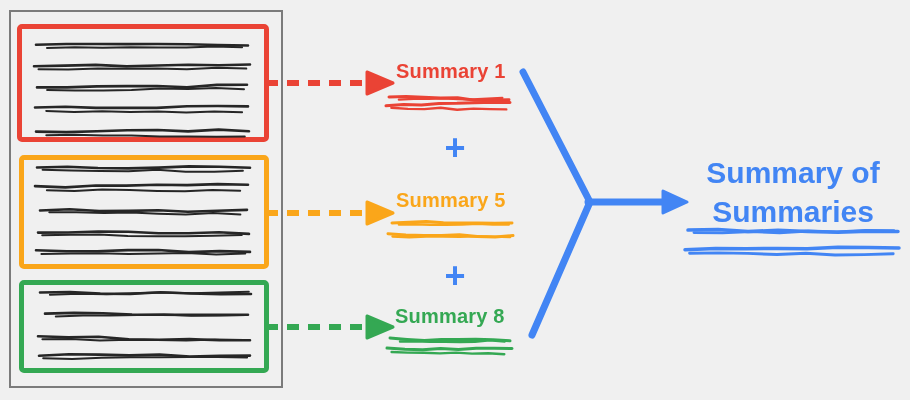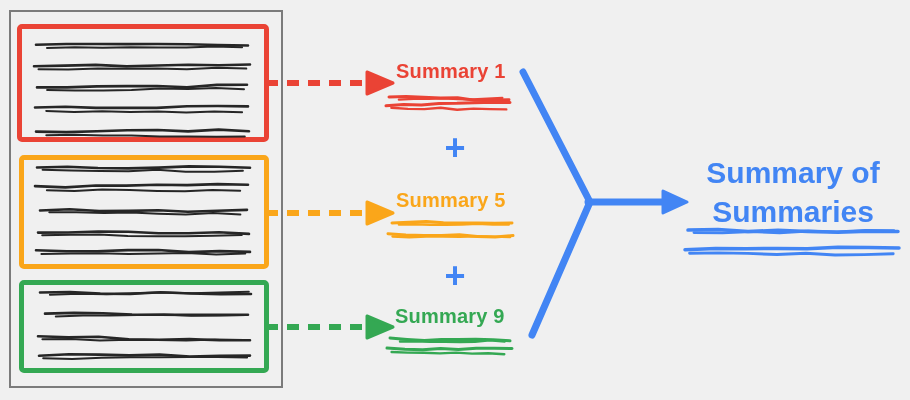--- a/index.html
+++ b/index.html
@@ -117,19 +117,19 @@
       <path d="M266 327 L364 327" fill="none" stroke="#34A853" stroke-width="6" stroke-linecap="butt" stroke-linejoin="round" stroke-dasharray="12 9"></path>
       <polygon points="367,316 367,338 393,327" fill="#34A853" stroke="#34A853" stroke-width="3" stroke-linejoin="round"></polygon>
       <path d="M523 72 L590 202" fill="none" stroke="#4285F4" stroke-width="7" stroke-linecap="round" stroke-linejoin="round"></path>
       <path d="M532 335 L590 202" fill="none" stroke="#4285F4" stroke-width="7" stroke-linecap="round" stroke-linejoin="round"></path>
       <path d="M588 202 L662 202" fill="none" stroke="#4285F4" stroke-width="7" stroke-linecap="round" stroke-linejoin="round"></path>
       <polygon points="663,191 663,213 687,202" fill="#4285F4" stroke="#4285F4" stroke-width="3" stroke-linejoin="round"></polygon>
     </svg>
 
   <span class="summary-label s1">Summary 1</span>
   <span class="summary-label s2">Summary 5</span>
-  <span class="summary-label s3">Summary 9</span>
+  <span class="summary-label s3">Summary 8</span>
 
   <span class="plus p1">+</span>
   <span class="plus p2">+</span>
 
   <div class="final-label">Summary of Summaries</div>
 </div>
 
 </body></html>

